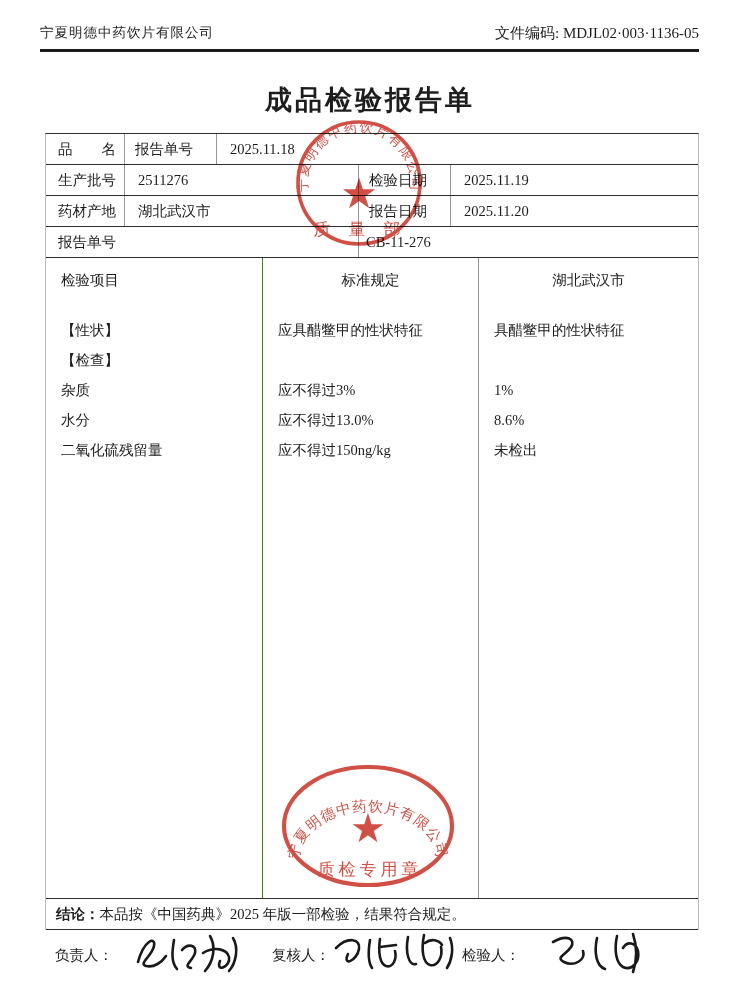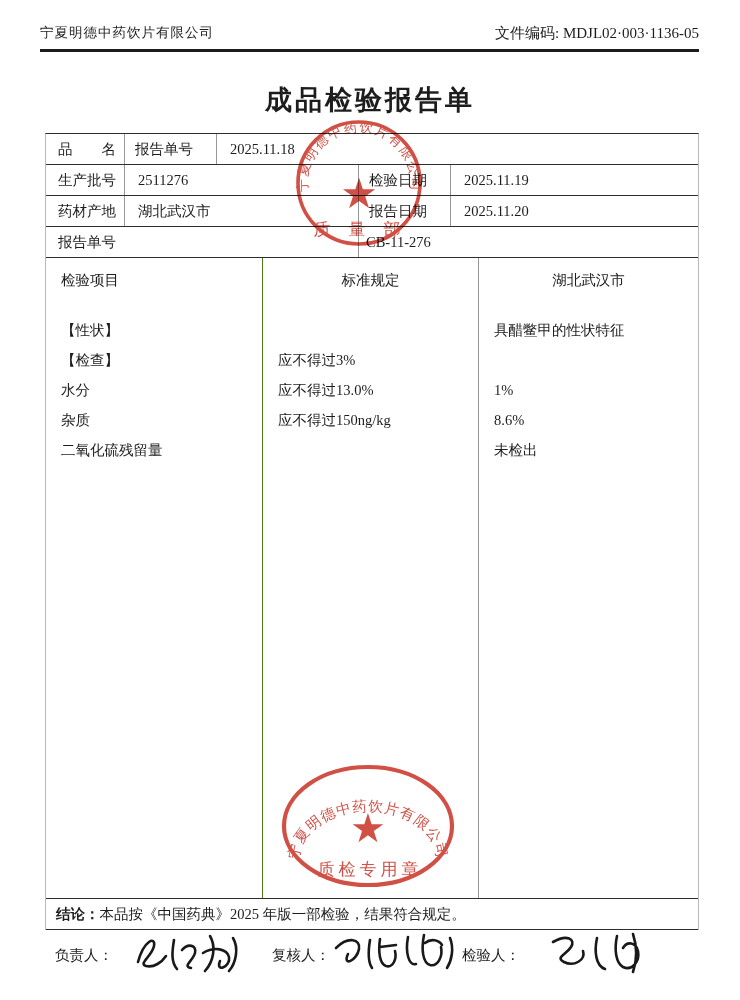--- a/index.html
+++ b/index.html
@@ -81,25 +81,26 @@
   <div class="hrow">
     <div class="col1 h1pad">检验项目</div>
     <div class="col2">标准规定</div>
     <div class="col3">湖北武汉市</div>
   </div>
 
   <div class="body-area">
     <div class="col1">
       <div class="bline">【性状】</div>
       <div class="bline">【检查】</div>
+      <div class="bline">杂质</div>
       <div class="bline">水分</div>
-      <div class="bline">杂质</div>
       <div class="bline">二氧化硫残留量</div>
     </div>
     <div class="col2" style="text-align:left">
+      <div class="bline">应具醋鳖甲的性状特征</div>
       <div class="bline"></div>
       <div class="bline">应不得过3%</div>
       <div class="bline">应不得过13.0%</div>
       <div class="bline">应不得过150ng/kg</div>
     </div>
     <div class="col3" style="text-align:left">
       <div class="bline">具醋鳖甲的性状特征</div>
       <div class="bline"></div>
       <div class="bline">1%</div>
       <div class="bline">8.6%</div>

